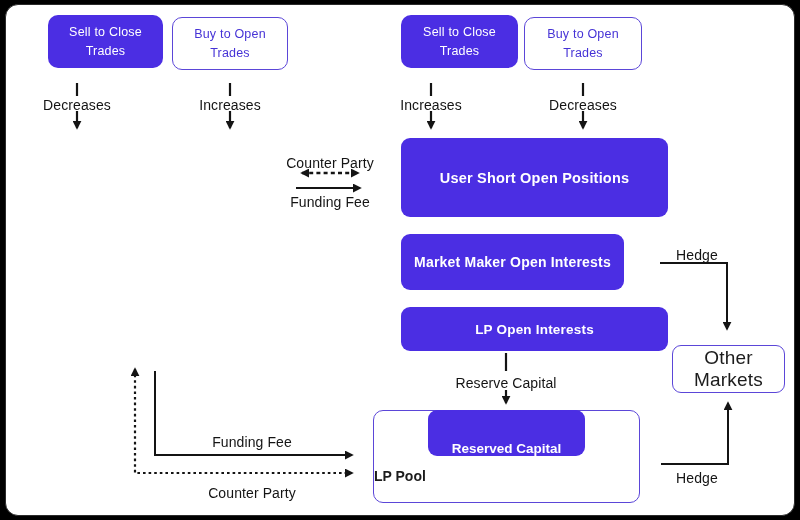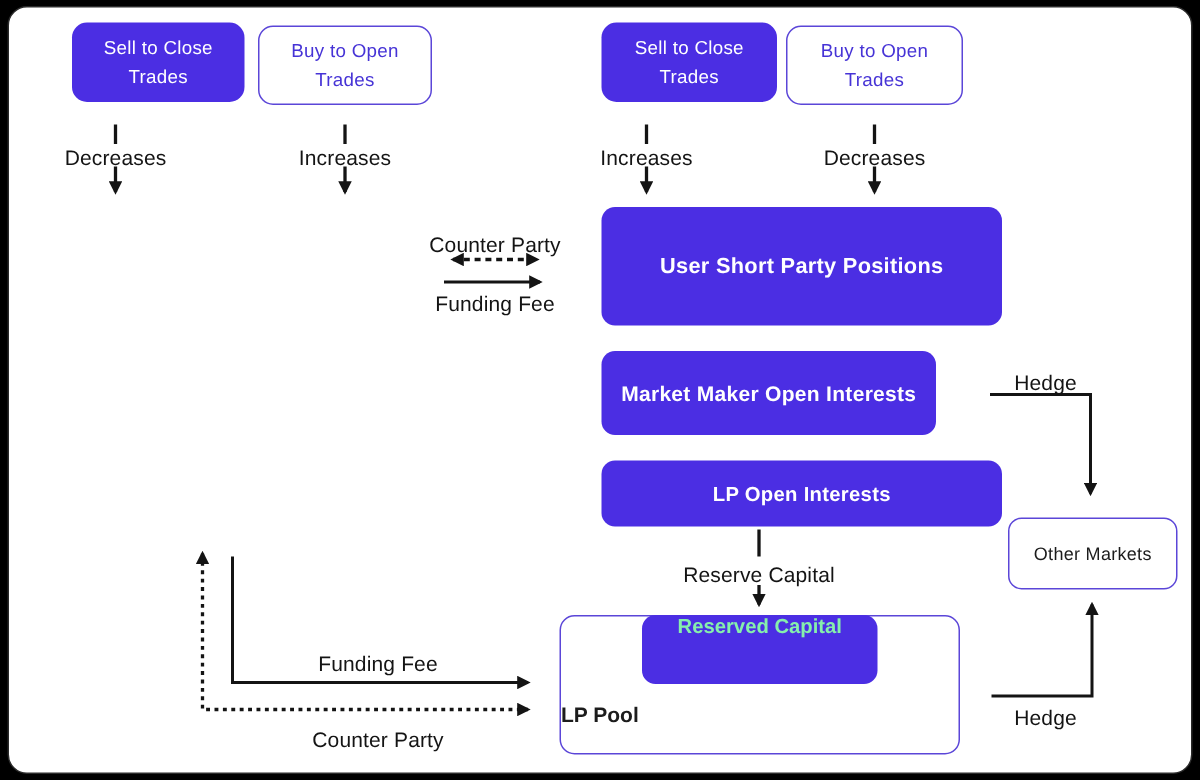--- a/index.html
+++ b/index.html
@@ -86,23 +86,23 @@
     font-size: 14px;
     font-weight: 600;
     color: #1c1c1c;
   }
   .reserved-box {
     position: absolute;
     left: 54px; top: -1px;
     width: 157px; height: 46px;
     border-radius: 9px;
     background: var(--accent, #4b2ee3);
-    color: #86efac;
+    color: #ffffff;
     display: flex;
-    align-items: flex-start;
+    align-items: flex-end;
     justify-content: center;
     font-size: 13.5px;
     font-weight: 600;
   }
 </style>
 </head>
 <body>
 
 <div class="canvas"></div>
 
@@ -173,32 +173,32 @@
     <span>Buy to Open Trades</span>
   </div>
 
   <div class="edge-label" style="left:77px; top:97px;">Decreases</div>
   <div class="edge-label" style="left:230px; top:97px;">Increases</div>
   <div class="edge-label" style="left:431px; top:97px;">Increases</div>
   <div class="edge-label" style="left:583px; top:97px;">Decreases</div>
 
 
   <div class="box filled mid-node" style="left:373px; top:138px; width:267px; height:79px; font-size:14.5px;">
-    <span>User Short Party Positions</span>
+    <span>User Short Open Positions</span>
   </div>
 
   <div class="box filled mid-node" style="left:373px; top:234px; width:223px; height:56px;">
     <span>Market Maker Open Interests</span>
   </div>
 
   <div class="box filled mid-node" style="left:373px; top:307px; width:267px; height:44px; font-size:13.5px;">
     <span>LP Open Interests</span>
   </div>
 
-  <div class="box outlined mid-node dark-text" style="left:672px; top:345px; width:113px; height:48px; font-size:12px; font-weight:500;">
+  <div class="box outlined mid-node dark-text" style="left:672px; top:345px; width:113px; height:48px; font-size:19px; font-weight:500;">
     <span>Other Markets</span>
   </div>
 
   <div class="box outlined" style="left:373px; top:410px; width:267px; height:93px; border-radius:10px; display:block;">
     <div class="reserved-box">
       <span>Reserved Capital</span>
     </div>
     <div class="pool-inner-label">LP Pool</div>
   </div>
 

